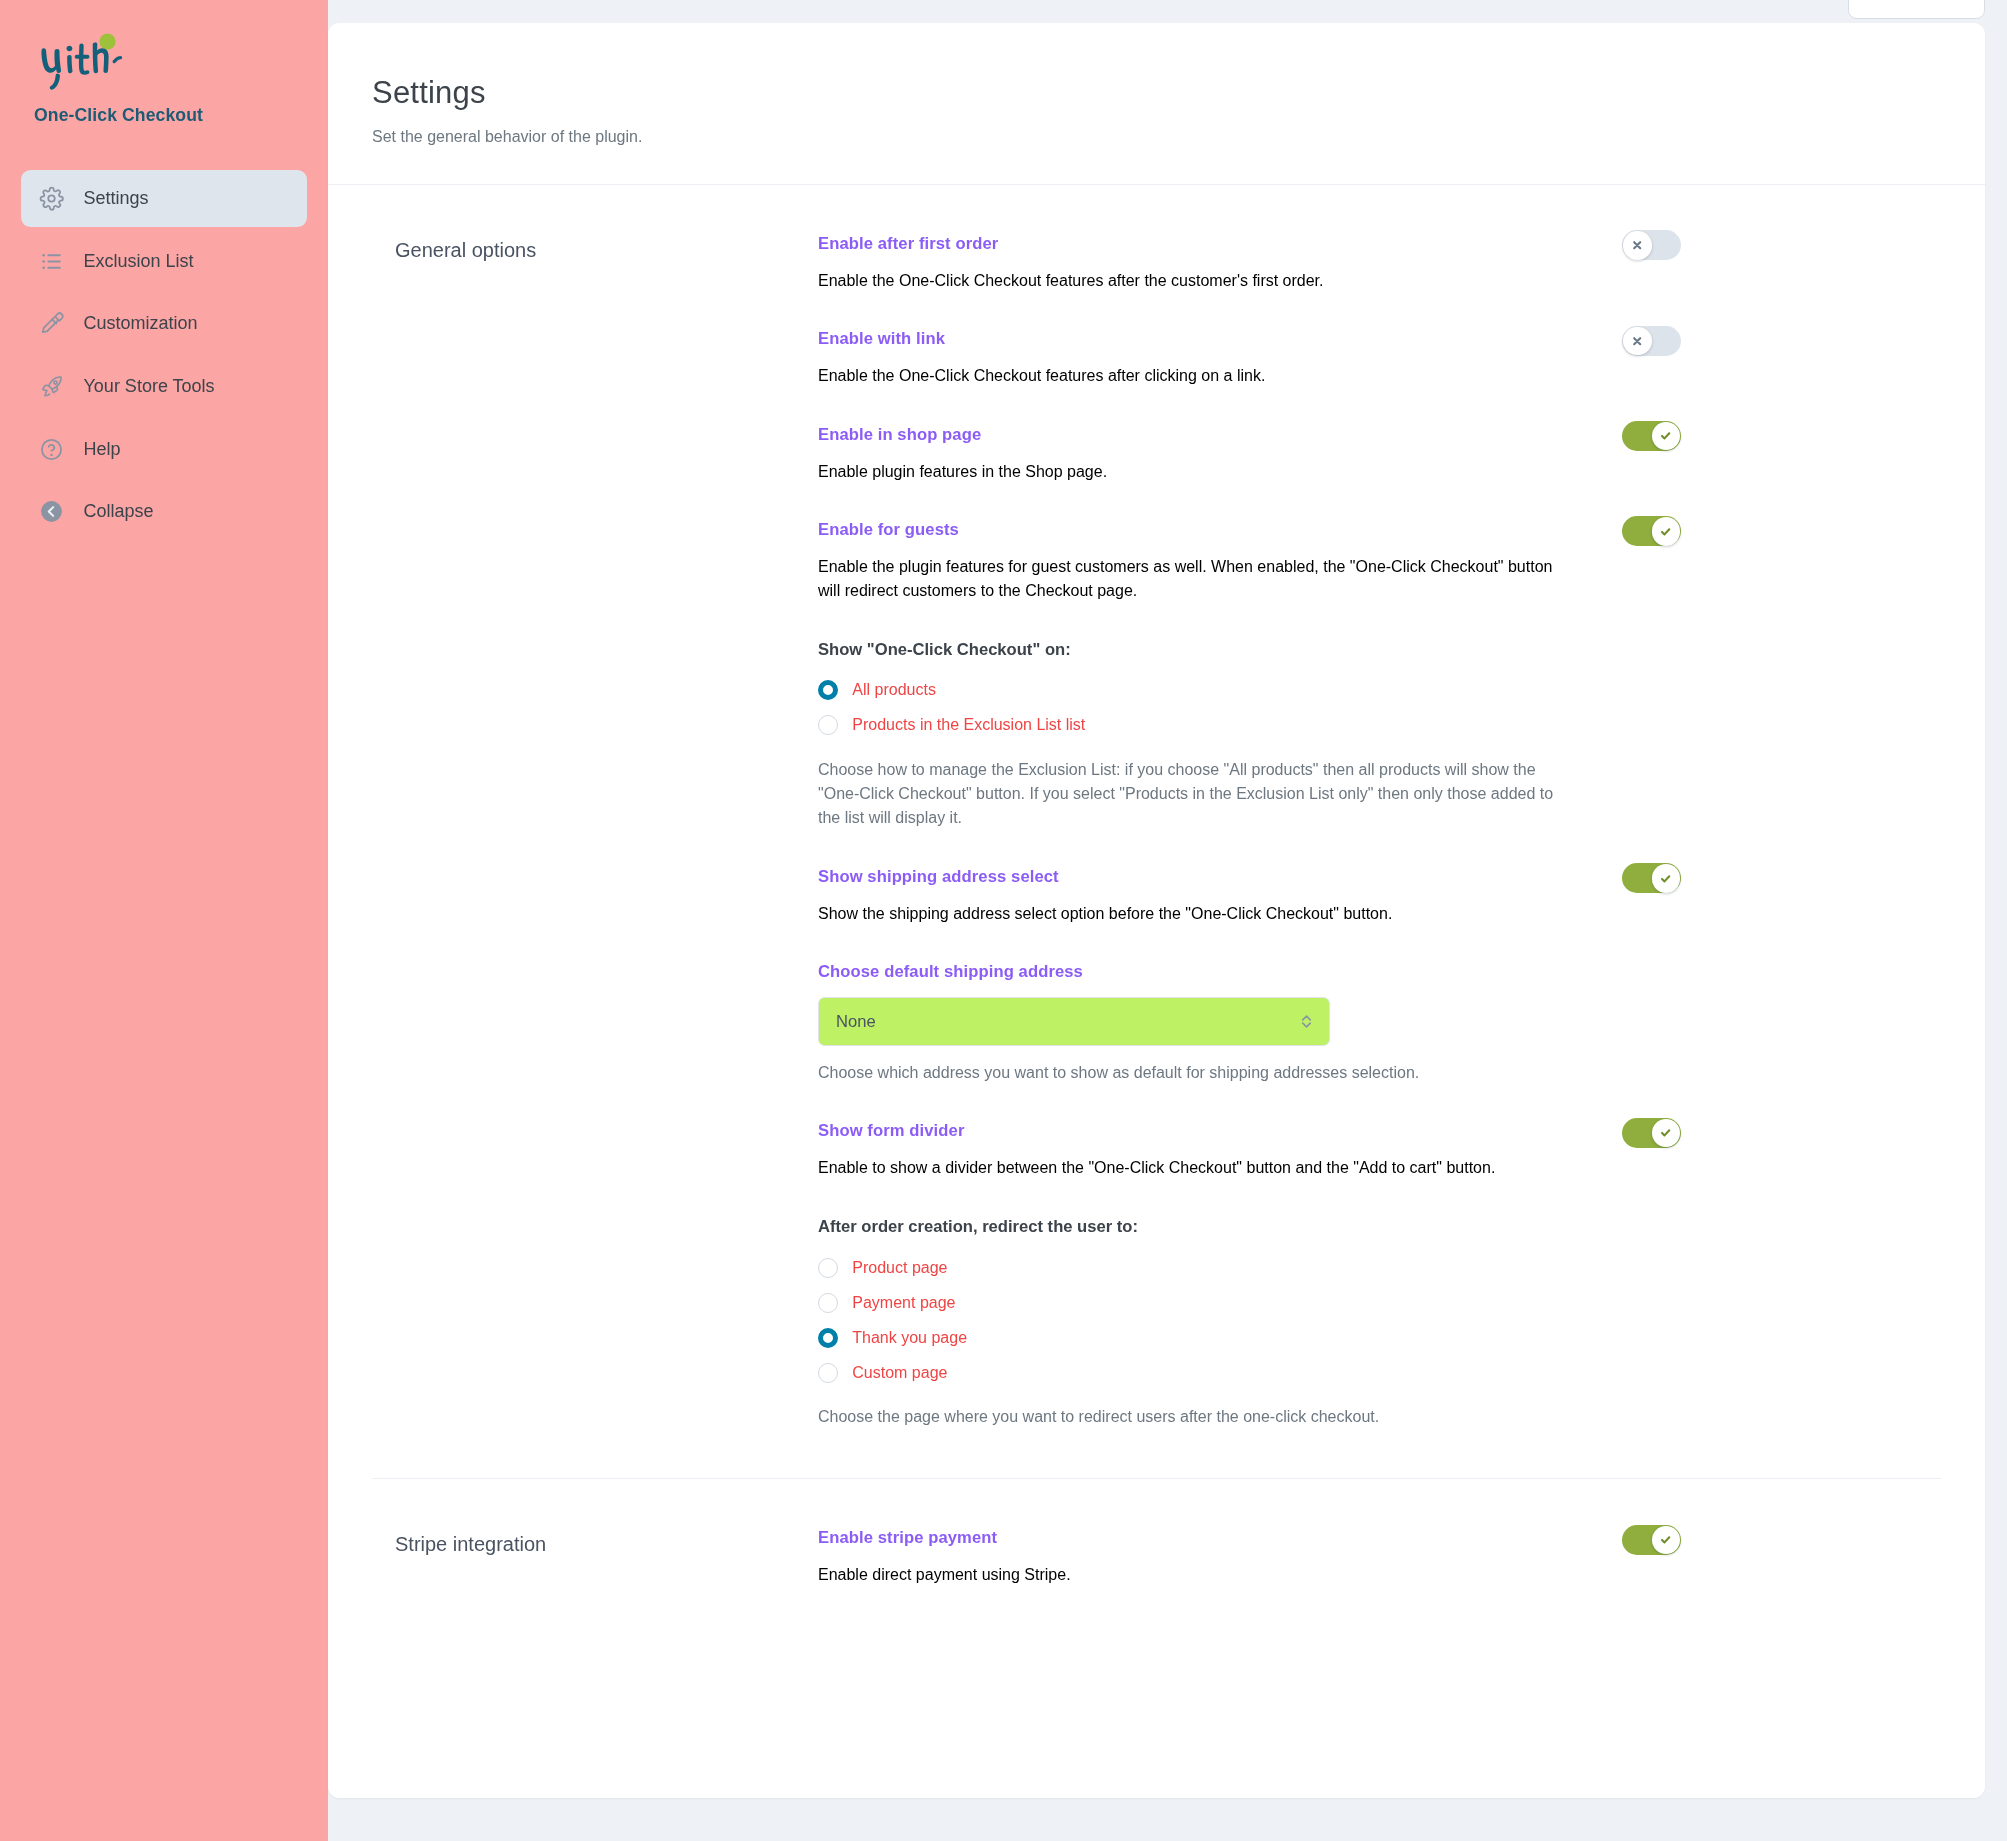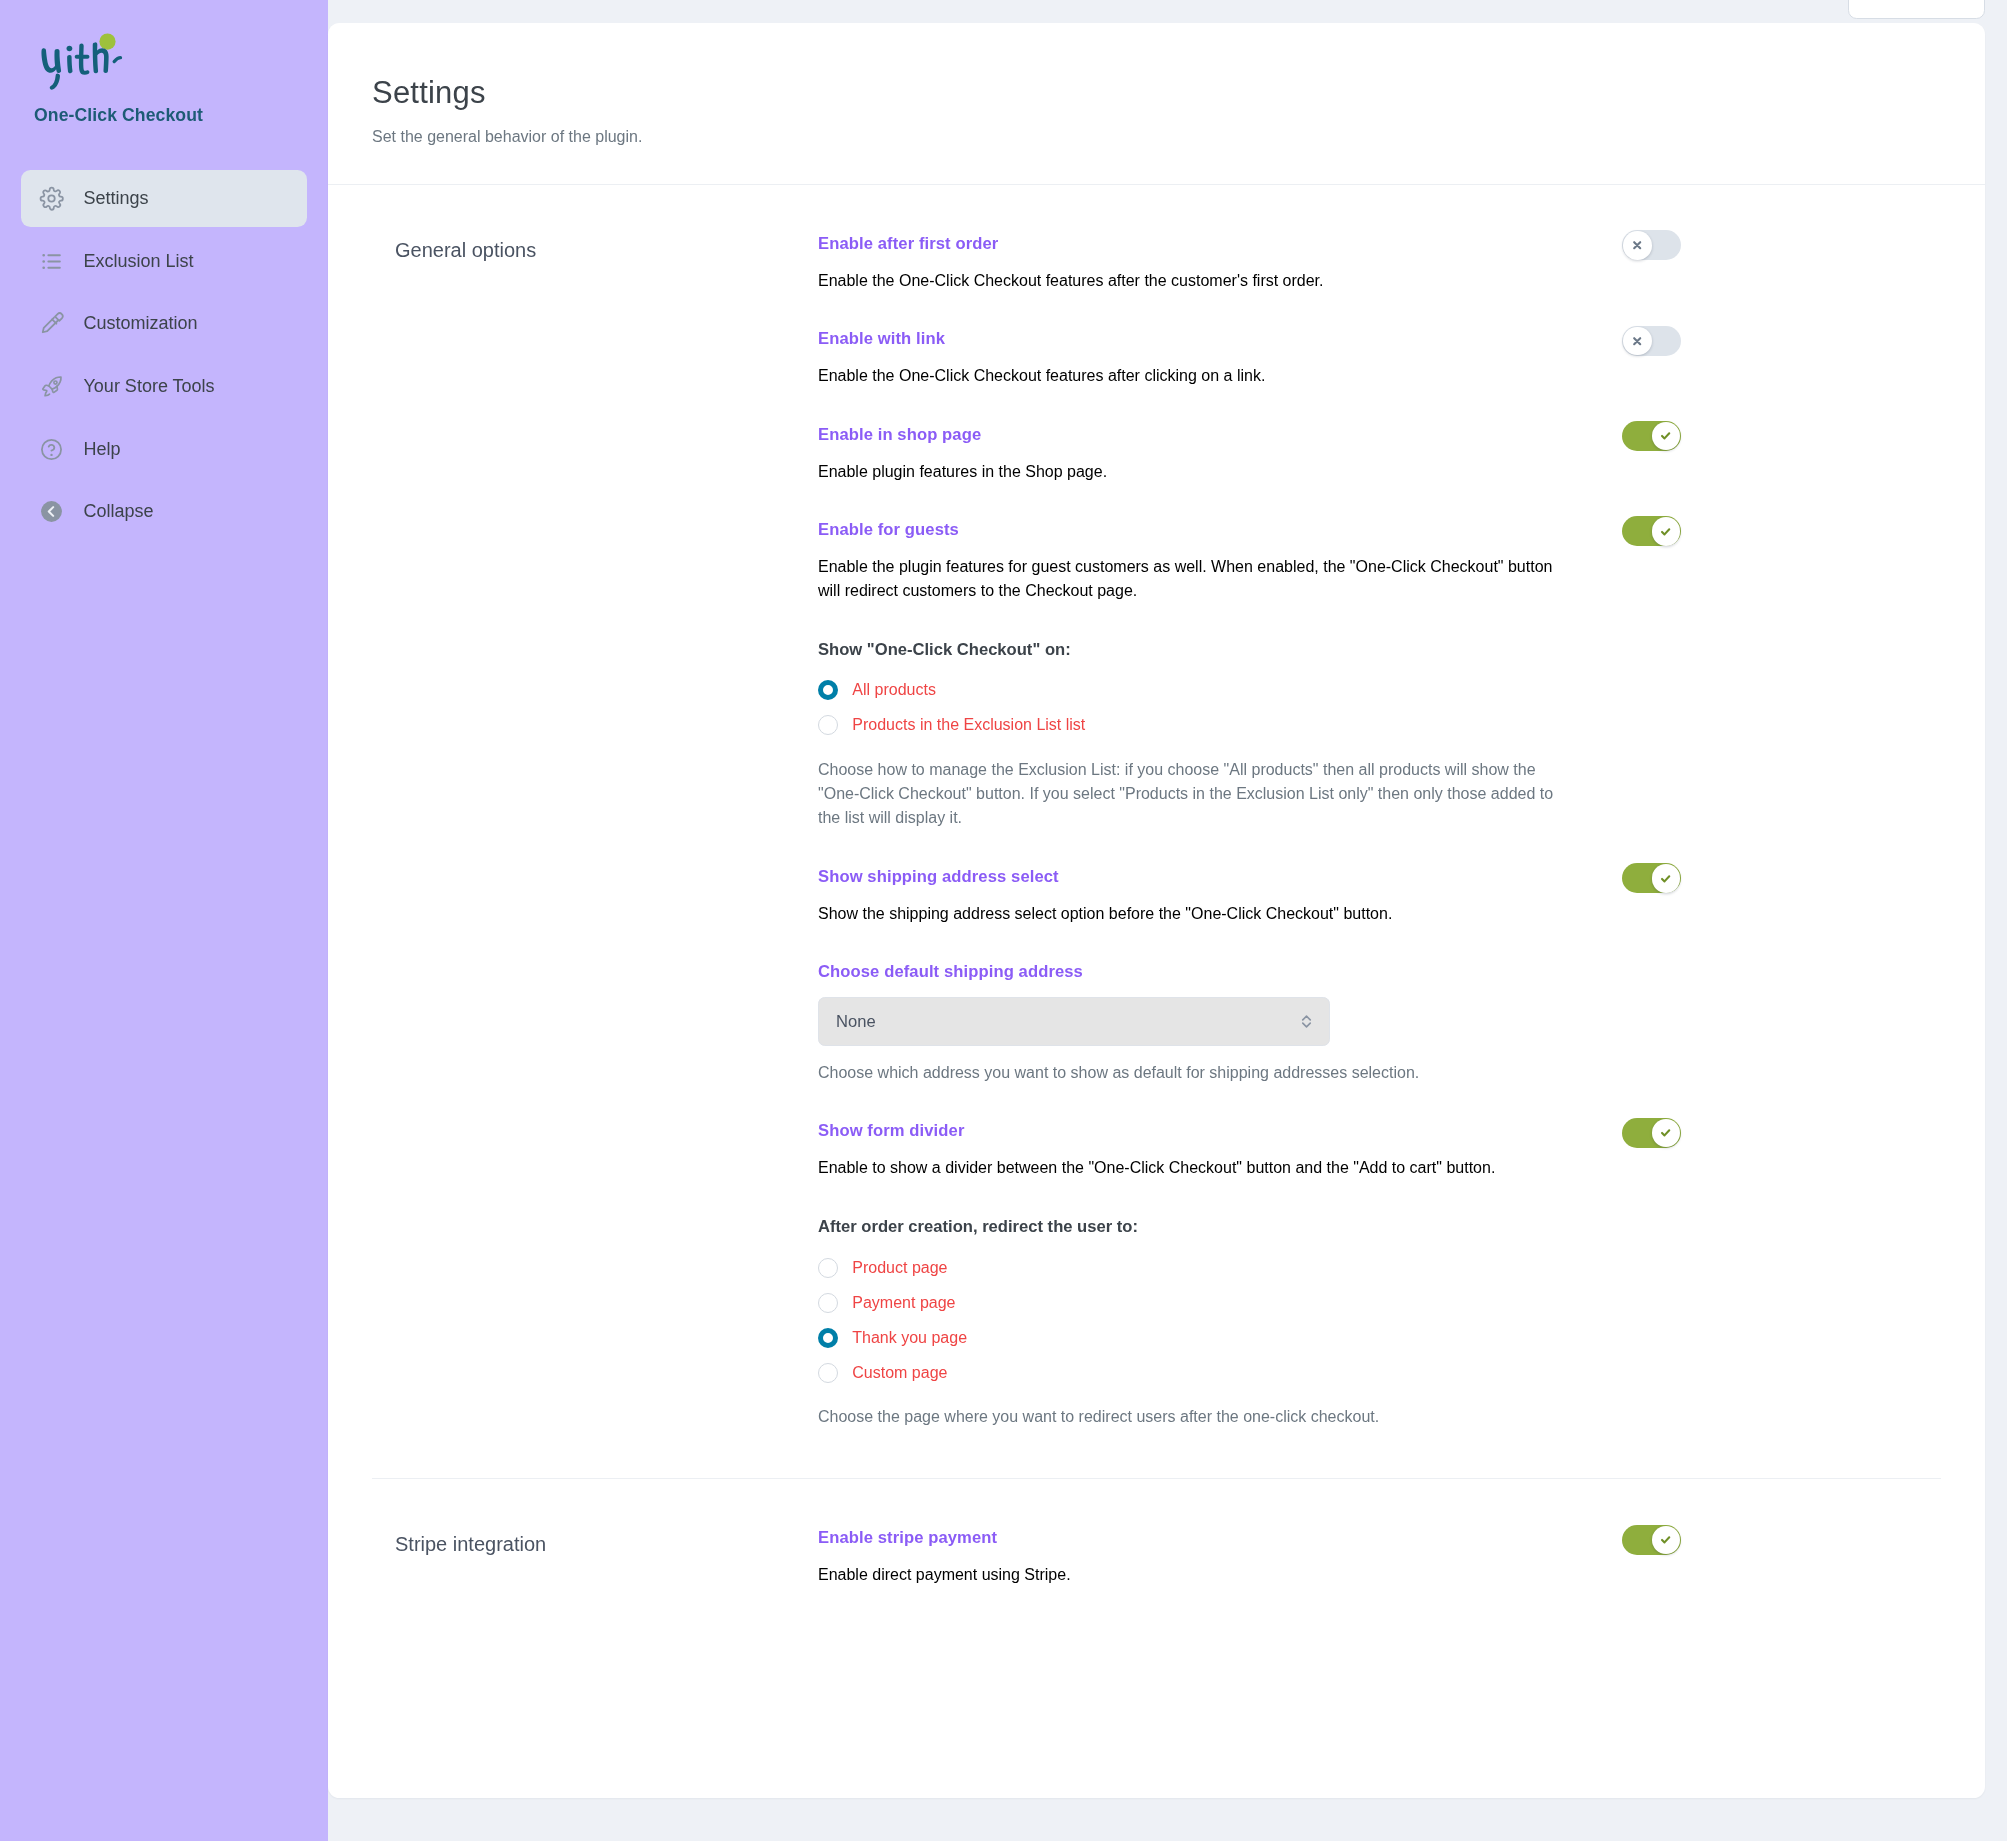--- a/index.html
+++ b/index.html
@@ -15,21 +15,21 @@
   .topright-stub {
     position: absolute; top: -32px; right: 23px;
     width: 137px; height: 51px;
     background: #ffffff; border: 1px solid #d7dde5;
     border-radius: 8.6px; z-index: 5;
   }
 
   
   .sidebar {
     width: 328px; flex: 0 0 328px;
-    background: #c4b5fd;
+    background: #fca5a5;
     padding: 27px 0 3px 0;
   }
   .logo-wrap { padding: 5.7px 0 0 34px; }
   .yith-logo { display: block; }
   .plugin-name {
     margin: 13.3px 0 0 34px;
     font-size: 17.6px; font-weight: bold;
     color: #1d5b75; letter-spacing: 0.1px;
   }
   .nav { margin-top: 44px; padding: 0 21px; }
@@ -129,21 +129,21 @@
   .group-desc {
     font-size: 16px; color: #6c7781; line-height: 1.52;
     margin-top: 15px; max-width: 761px;
   }
 
   
   .select-box {
     margin-top: 3.8px;
     width: 512px; height: 49px;
     border: 1px solid #dfe3e9; border-radius: 6.7px;
-    background: #e5e5e5;
+    background: #bef264;
     display: flex; align-items: center;
     padding: 0 15px 0 17px;
     cursor: pointer;
   }
   .select-value { flex: 1; font-size: 16.6px; color: #4a5362; }
   .select-arrows { color: #8a94a3; display: flex; }
 
   .divider {
     height: 1px; background: #eceff3;
     margin: 49px 44px 0 44px;

